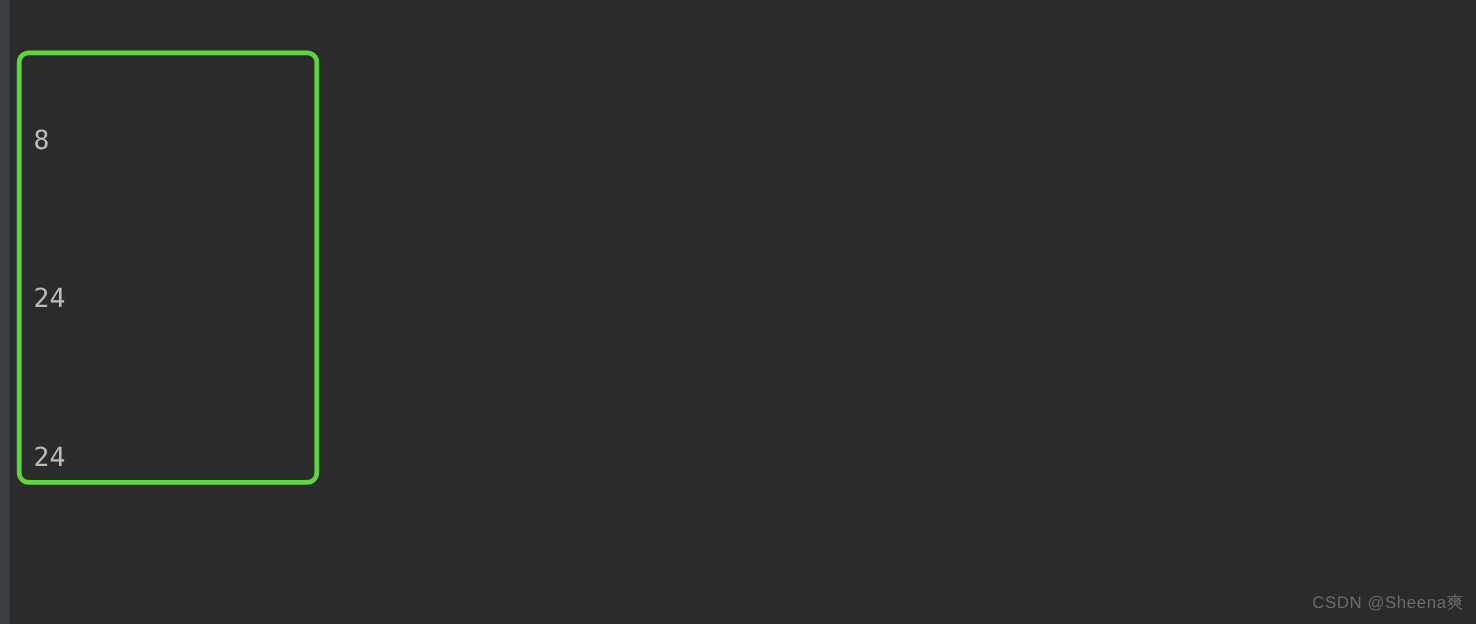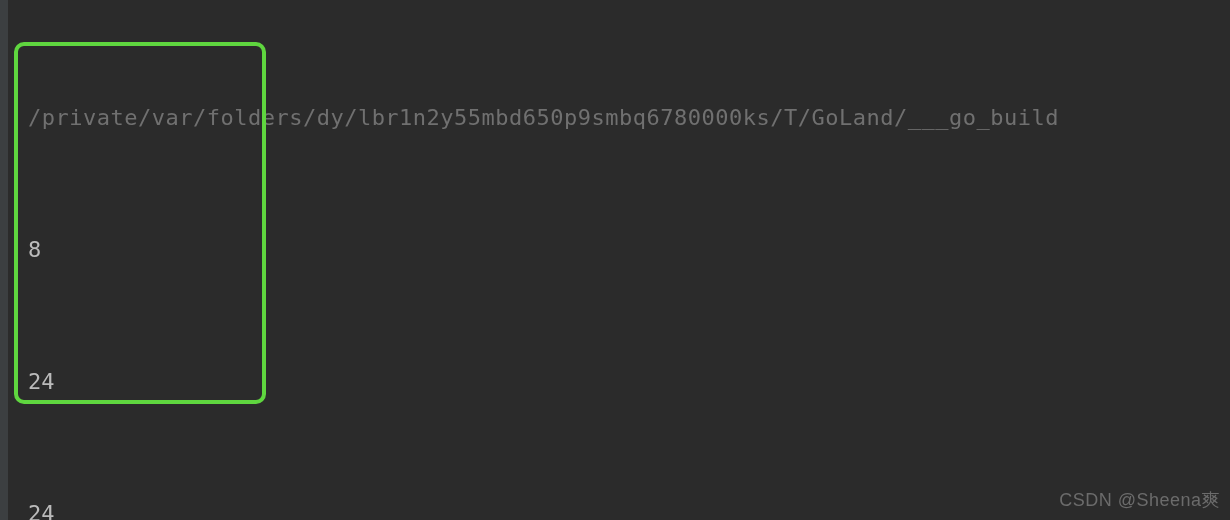--- a/index.html
+++ b/index.html
@@ -45,34 +45,33 @@
       border-radius: 10px;
       pointer-events: none;
     }
     .output-line {
       color: #bbbbbb;
     }
     .watermark {
       position: absolute;
       right: 10px;
       bottom: 8px;
-      font-size: 18px;
+      font-size: 14px;
       color: #6b6b6b;
       font-family: sans-serif;
       letter-spacing: 0.5px;
       margin-top: 12px;
     }
   </style>
 </head>
 <body>
 
 <div class="gutter"></div>
 
 <div class="console">
-  <div class="path-line">/private/var/folders/dy/lbr1n2y55mbd650p9smbq6780000ks/T/GoLand/___go_build</div>
   <div class="output-line">8</div>
   <div class="output-line">24</div>
   <div class="output-line">24</div>
   
   
   
   
   
   
 </div>

